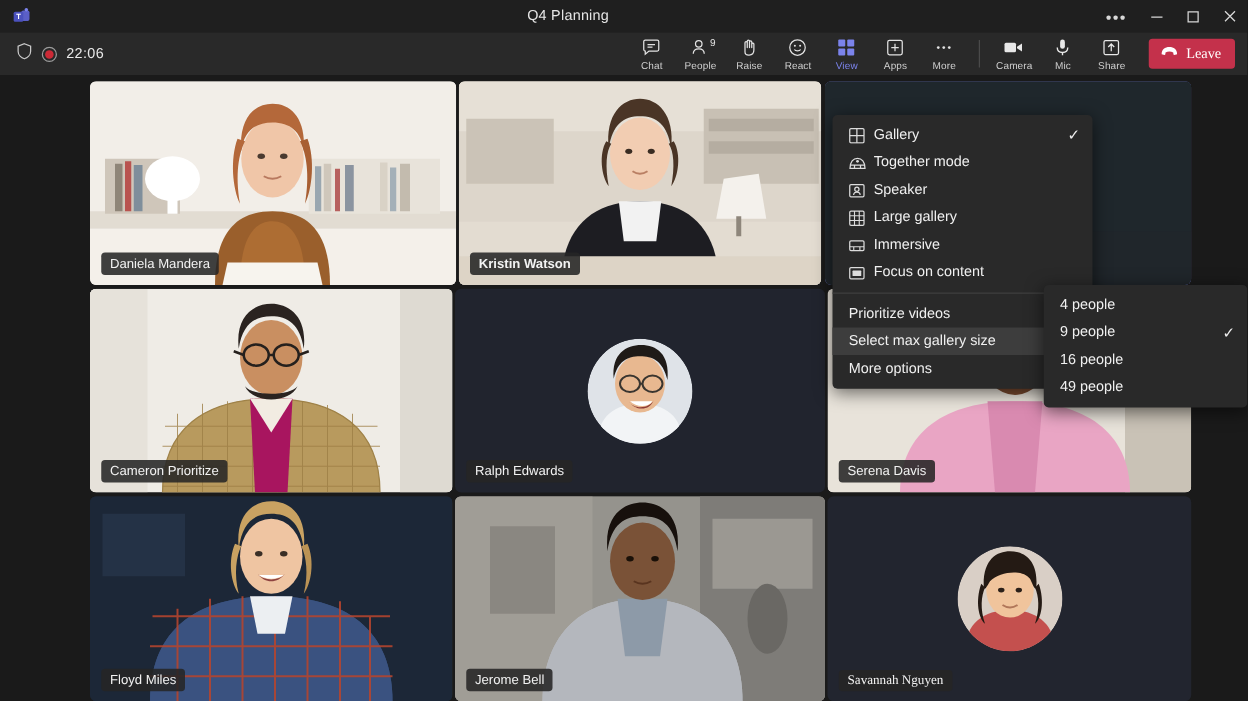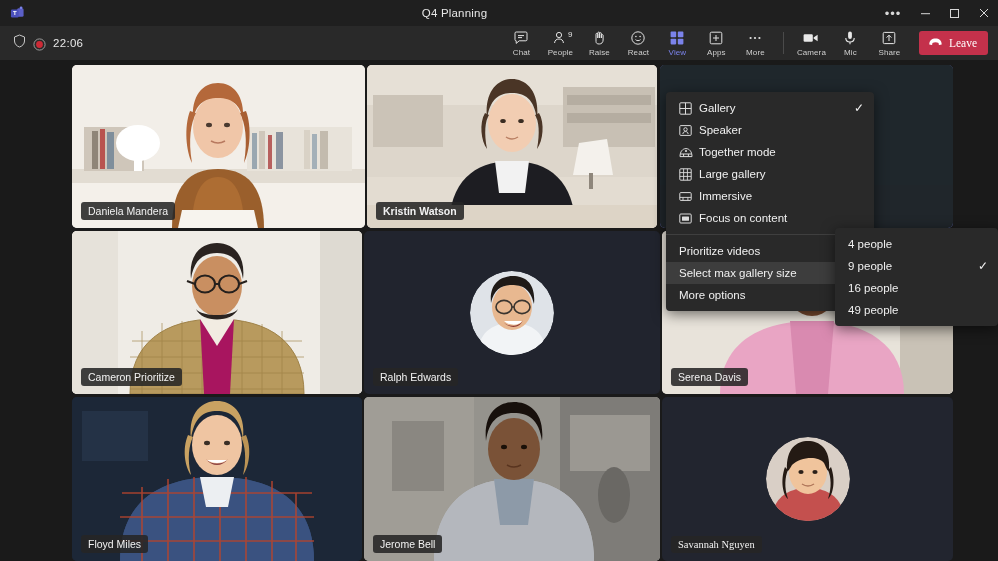--- a/index.html
+++ b/index.html
@@ -497,42 +497,42 @@
             <rect x=".8" y=".8" width="11.4" height="11.4" rx="1" fill="none" stroke="#dcdcdc" stroke-width="1"></rect>
             <path d="M6.5 .8 V12.2 M.8 6.5 H12.2" stroke="#dcdcdc" stroke-width="1"></path>
           </svg>
       </span>
       <span class="mlabel">Gallery</span>
       <span class="chk">✓</span>
     </div>
 
     <div class="mi">
       <span class="mic">
+        <svg width="14" height="13" viewBox="0 0 14 13">
+            <path d="M1 10.6 C1 5.6 3.6 2.6 7 2.6 C10.4 2.6 13 5.6 13 10.6 Z" fill="none" stroke="#dcdcdc" stroke-width="1"></path>
+            <path d="M1 8 H13 M4.6 8 V10.6 M9.4 8 V10.6" stroke="#dcdcdc" stroke-width="1"></path>
+            <circle cx="7" cy="5" r="1.1" fill="#dcdcdc"></circle>
+          </svg>
+      </span>
+      <span class="mlabel">Together mode</span>
+    </div>
+
+    <div class="mi">
+      <span class="mic">
         <svg width="13" height="13" viewBox="0 0 13 13">
             <rect x=".8" y="1.6" width="11.4" height="9.8" rx="1" fill="none" stroke="#dcdcdc" stroke-width="1"></rect>
             <circle cx="6.5" cy="5.4" r="1.7" fill="none" stroke="#dcdcdc" stroke-width="1"></circle>
             <path d="M3.9 10 C3.9 8.3 5.1 7.6 6.5 7.6 C7.9 7.6 9.1 8.3 9.1 10" fill="none" stroke="#dcdcdc" stroke-width="1"></path>
           </svg>
       </span>
       <span class="mlabel">Speaker</span>
     </div>
 
     <div class="mi">
       <span class="mic">
-        <svg width="14" height="13" viewBox="0 0 14 13">
-            <path d="M1 10.6 C1 5.6 3.6 2.6 7 2.6 C10.4 2.6 13 5.6 13 10.6 Z" fill="none" stroke="#dcdcdc" stroke-width="1"></path>
-            <path d="M1 8 H13 M4.6 8 V10.6 M9.4 8 V10.6" stroke="#dcdcdc" stroke-width="1"></path>
-            <circle cx="7" cy="5" r="1.1" fill="#dcdcdc"></circle>
-          </svg>
-      </span>
-      <span class="mlabel">Together mode</span>
-    </div>
-
-    <div class="mi">
-      <span class="mic">
         <svg width="13" height="13" viewBox="0 0 13 13">
             <rect x=".8" y=".8" width="11.4" height="11.4" rx="1" fill="none" stroke="#dcdcdc" stroke-width="1"></rect>
             <path d="M4.6 .8 V12.2 M8.4 .8 V12.2 M.8 4.6 H12.2 M.8 8.4 H12.2" stroke="#dcdcdc" stroke-width=".9"></path>
           </svg>
       </span>
       <span class="mlabel">Large gallery</span>
     </div>
 
     <div class="mi">
       <span class="mic">

